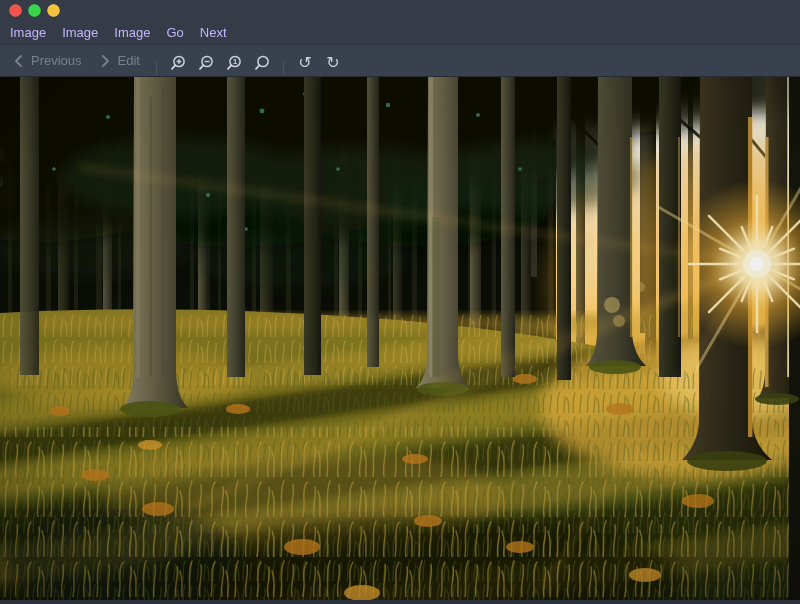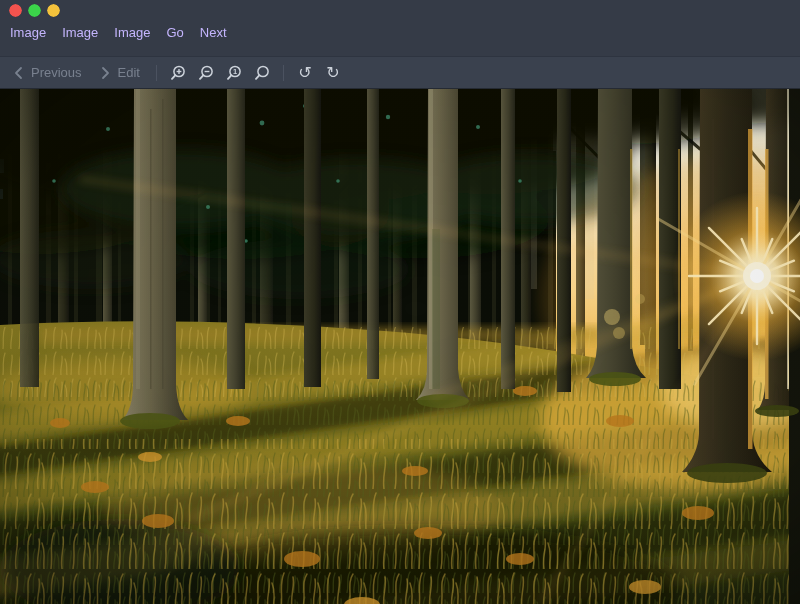--- a/index.html
+++ b/index.html
@@ -8,21 +8,21 @@
   
   .titlebar{height:22px;position:relative;flex:0 0 22px;}
   .lights{position:absolute;left:9px;top:4px;display:flex;gap:6px;}
   .light{width:13px;height:13px;border-radius:50%;}
   .title{position:absolute;left:0;right:0;top:3px;text-align:center;color:#c9cfd9;font-size:12px;}
   
   .menubar{height:22px;flex:0 0 22px;display:flex;align-items:center;padding-left:2px;}
   .menu-item{color:#c4b5fd;font-size:13px;padding:2px 8px 4px;cursor:default;}
   
   .toolbar{height:31px;flex:0 0 31px;background:#3a414e;border-top:1px solid #2e3440;
-           border-bottom:1px solid #252a33;display:flex;align-items:center;padding:0 4px;margin-top:12px;}
+           border-bottom:1px solid #252a33;display:flex;align-items:flex-end;padding:0 4px;}
   .nav-btn{display:flex;align-items:center;gap:7px;color:#79818f;font-size:13px;padding:0 9px;height:100%;}
   .sep{width:1px;height:16px;background:#4b5260;margin:0 7px;}
   .icon-btn{width:28px;height:26px;display:flex;align-items:center;justify-content:center;color:#ccd2da;}
   .rot{font-size:16px;line-height:1;color:#ccd2da;font-family:"DejaVu Sans",sans-serif;}
   
   .canvas{height:523px;flex:0 0 523px;position:relative;background:#0b0e07;overflow:hidden;}
   .canvas svg{position:absolute;left:0;top:0;}
   .footer{height:6px;flex:0 0 6px;background:#2c323e;}
 </style>
 </head>

